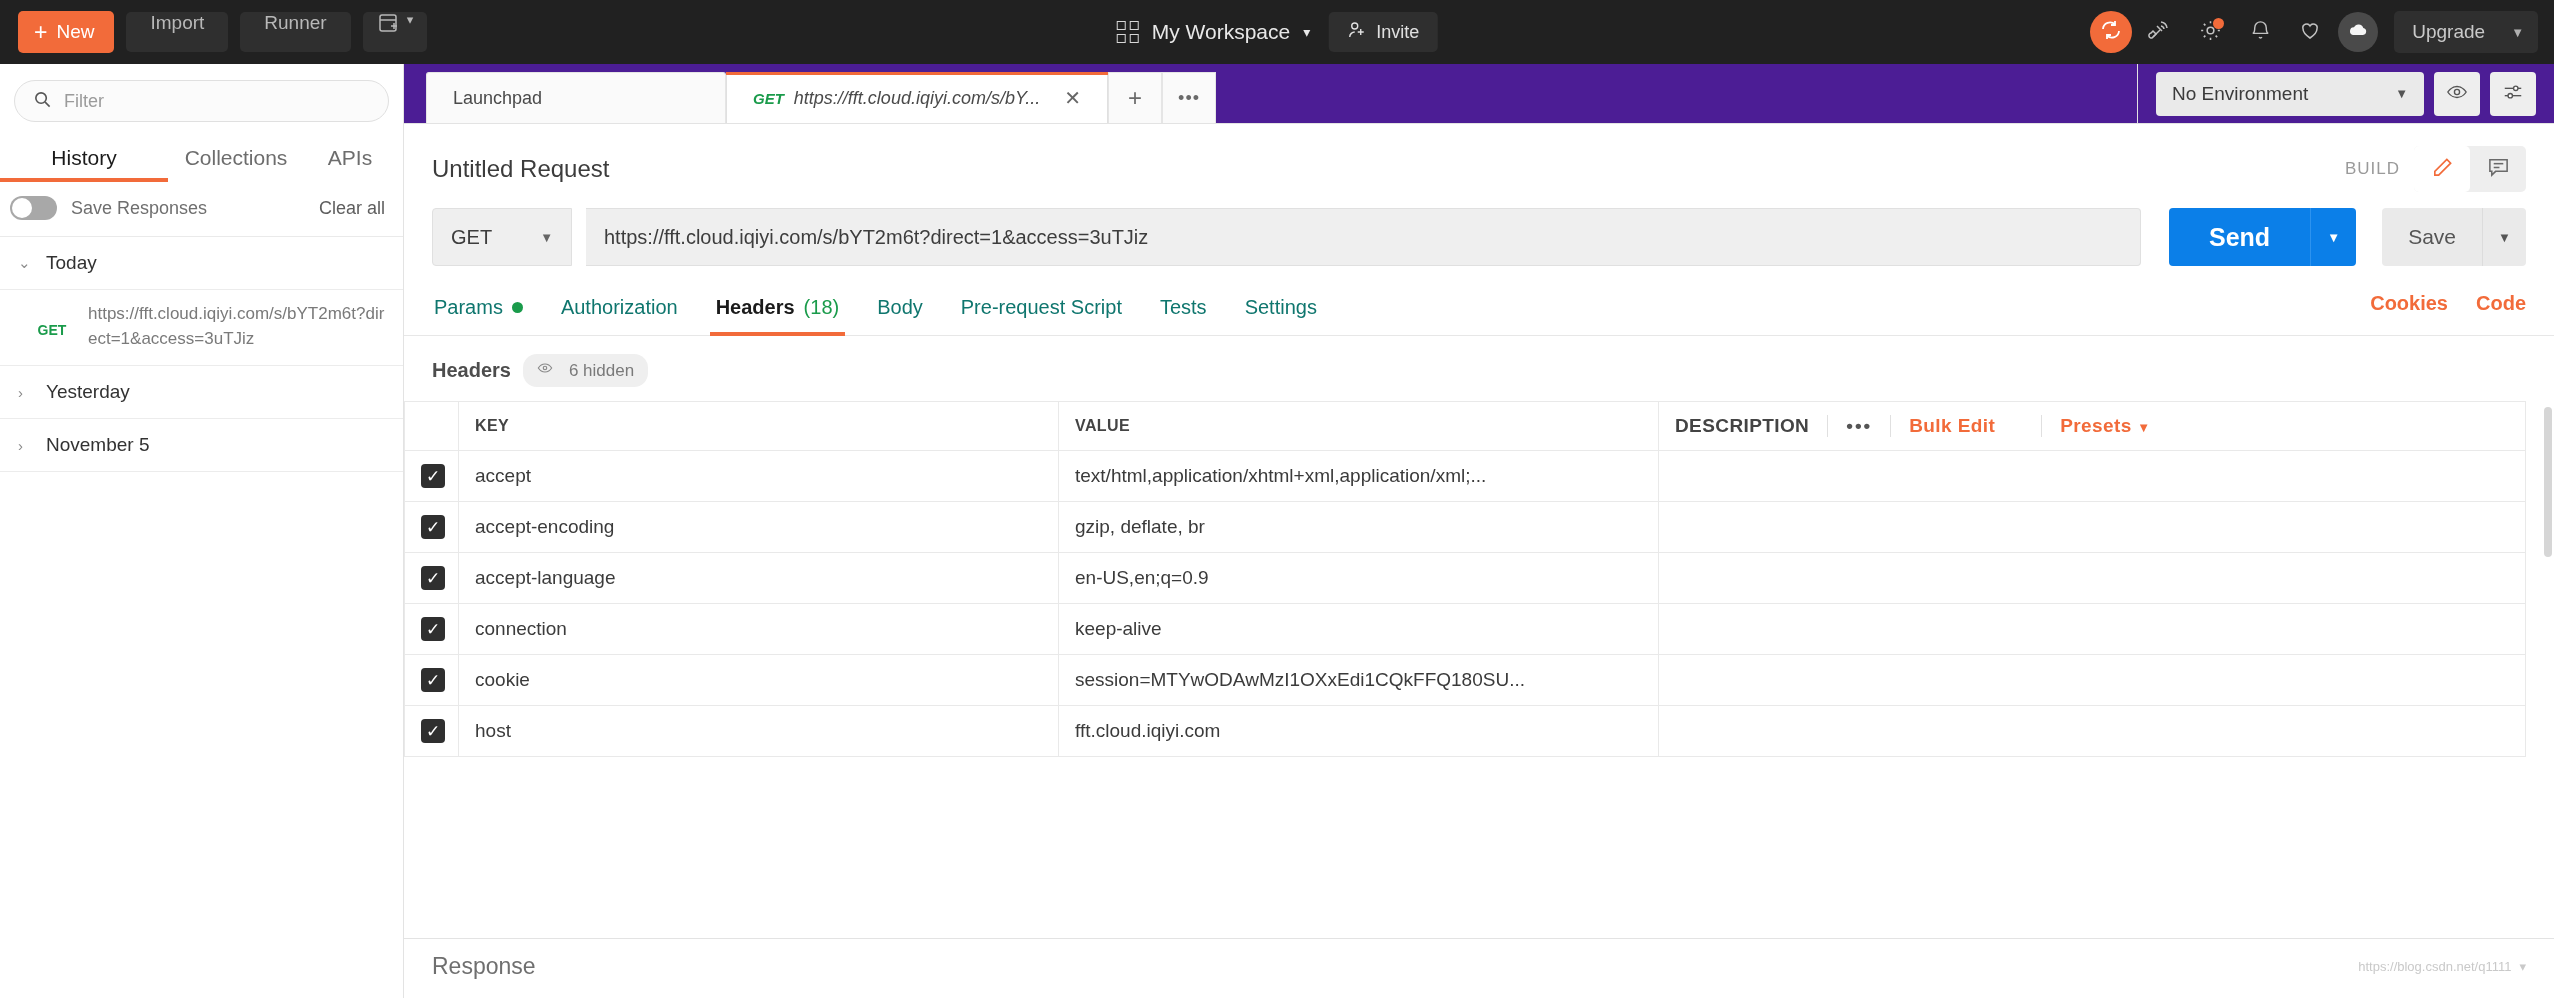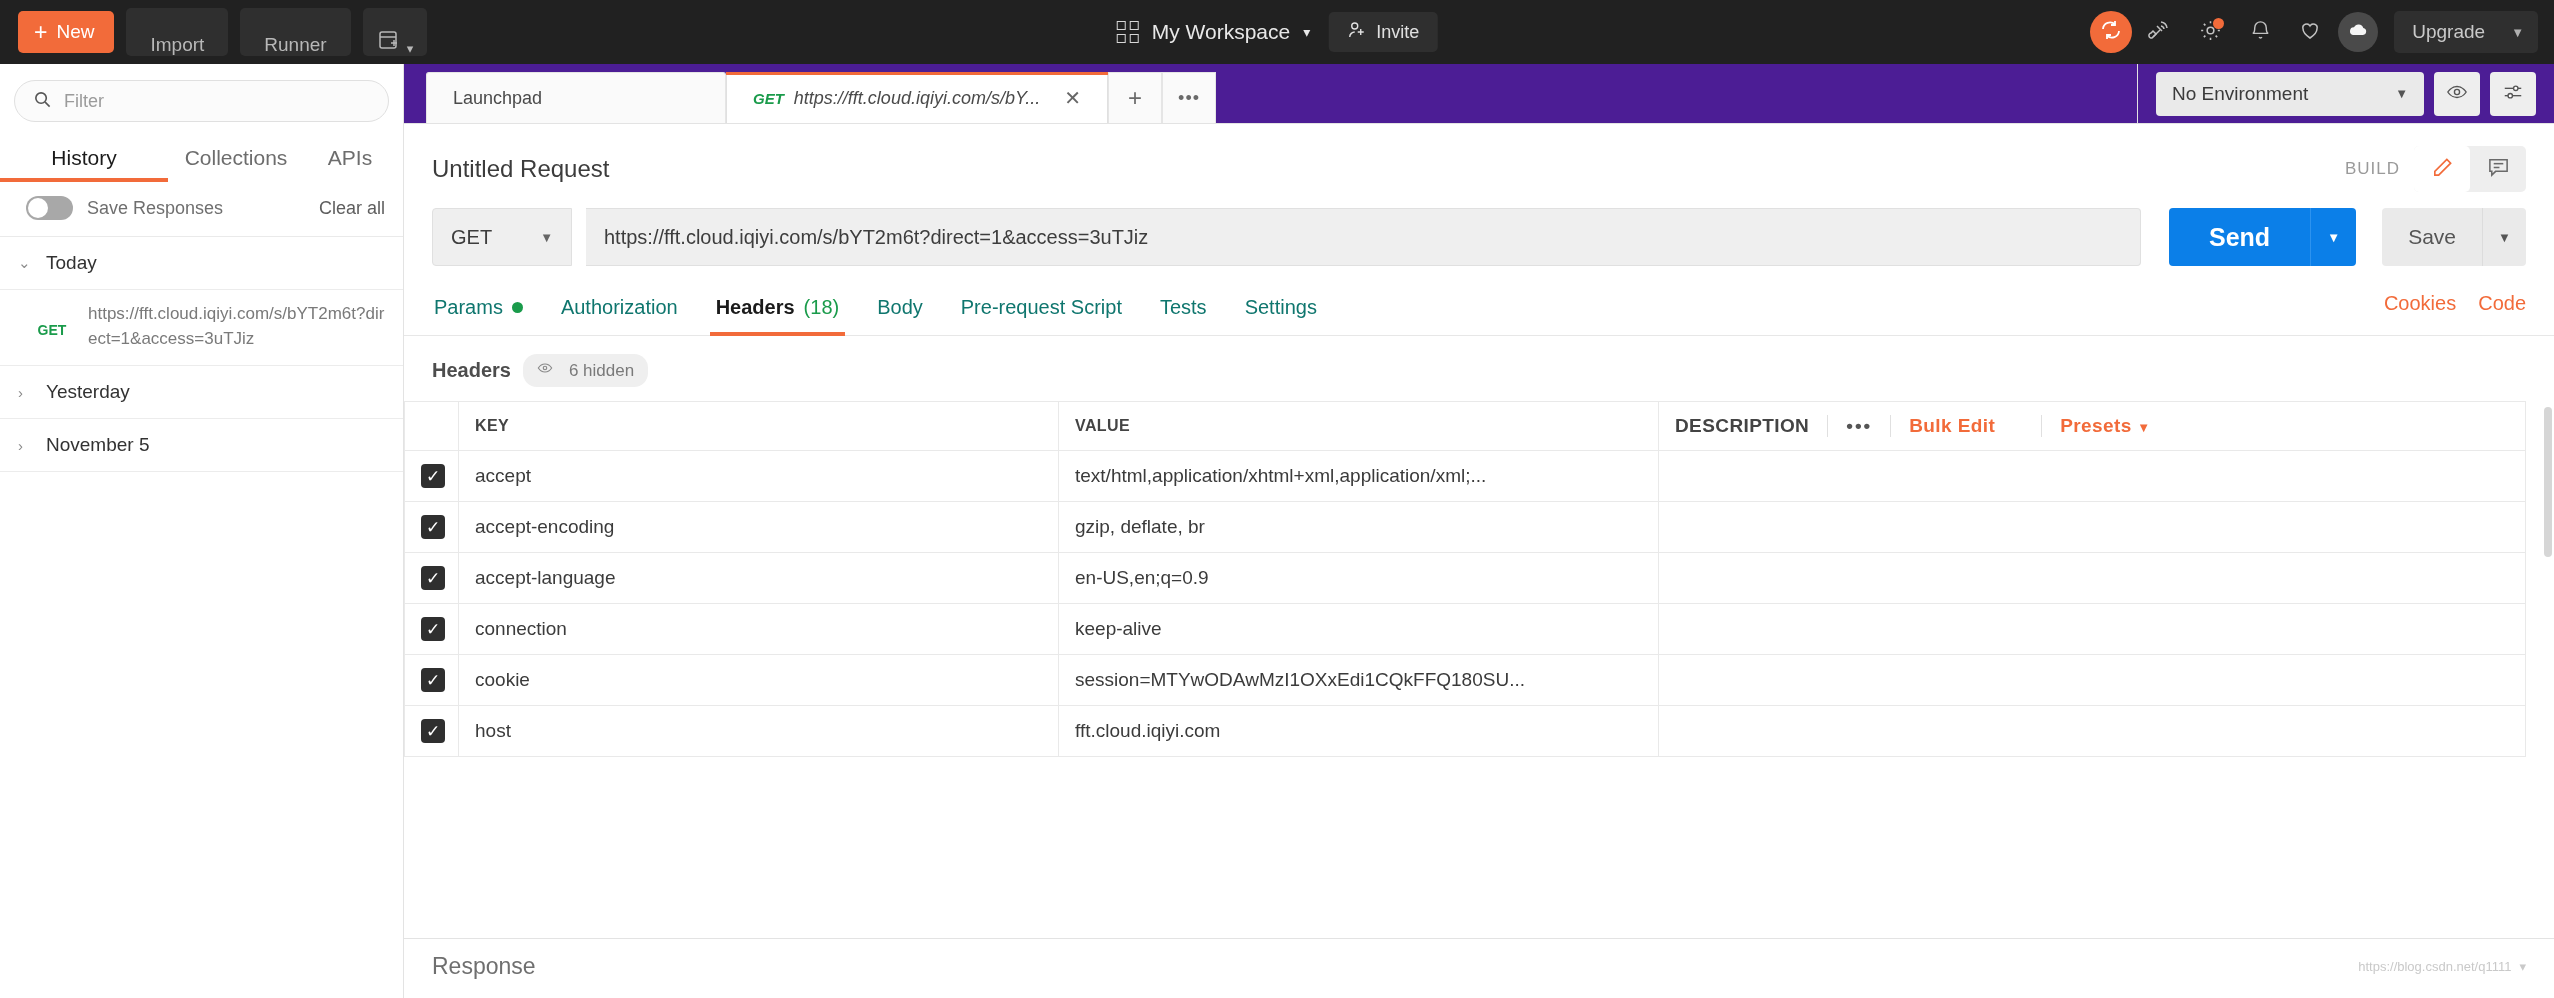--- a/index.html
+++ b/index.html
@@ -16,22 +16,22 @@
     flex: 0 0 64px; position: relative;
   }
   .tb-left { display: flex; align-items: center; gap: 12px; padding-left: 18px; }
   .btn-new {
     background: #f26b3a; color: #fff; border-radius: 5px; height: 42px;
     display: flex; align-items: center; gap: 9px; padding: 0 20px 0 16px;
     font-size: 19px; cursor: pointer;
   }
   .plus-g { font-size: 23px; line-height: 1; font-weight: 400; }
   .tb-btn {
-    background: #2f2f2f; color: #b8b8b8; border-radius: 5px; height: 48px;
-    display: flex; align-items: flex-end; justify-content: center;
+    background: #2f2f2f; color: #b8b8b8; border-radius: 5px; height: 40px;
+    display: flex; align-items: flex-start; justify-content: center;
     padding: 0 24px; font-size: 19px; cursor: pointer;
   }
   .tb-btn.icononly { padding: 0 14px; gap: 8px; }
   .tb-center {
     position: absolute; left: 50%; transform: translateX(-50%);
     display: flex; align-items: center; gap: 18px;
   }
   .ws-sel { display: flex; align-items: center; gap: 13px; color: #e8e8e8; font-size: 21px; cursor: pointer; }
   .grid-ic { display: grid; grid-template-columns: 9px 9px; grid-template-rows: 9px 9px; gap: 4px; }
   .grid-ic i { display: block; border: 1.8px solid #d8d8d8; }
@@ -89,21 +89,21 @@
     text-align: center; position: relative;
   }
   .sb-tab.t0 { width: 168px; }
   .sb-tab.t1 { width: 136px; }
   .sb-tab.t2 { width: 92px; }
   .sb-tab.active { color: #1b1b1b; }
   .sb-tab.active::after {
     content: ""; position: absolute; left: 0; right: 0; bottom: 0; height: 4px; background: #f26b3a;
   }
   .saveresp {
-    display: flex; align-items: center; padding: 14px 18px 16px 26px;
+    display: flex; align-items: center; padding: 14px 18px 16px 10px;
     border-bottom: 1px solid #eaeaea;
   }
   .toggle {
     width: 47px; height: 24px; border-radius: 12px; background: #a8a8a8;
     position: relative; flex: 0 0 47px; cursor: pointer;
   }
   .toggle::after {
     content: ""; position: absolute; top: 2px; left: 2px; width: 20px; height: 20px;
     border-radius: 50%; background: #fff;
   }
@@ -229,21 +229,21 @@
   .rqt {
     font-size: 20px; color: #0f766e; padding: 8px 2px 16px 2px; cursor: pointer;
     position: relative; display: flex; align-items: center; gap: 9px; white-space: nowrap;
   }
   .rqt.active { color: #1b1b1b; font-weight: bold; }
   .rqt.active::after {
     content: ""; position: absolute; left: -4px; right: -4px; bottom: -1px; height: 4px; background: #f26b3a;
   }
   .greendot { width: 11px; height: 11px; border-radius: 50%; background: #1a9b4b; display: inline-block; }
   .cnt { color: #1a9b4b; font-weight: normal; }
-  .reqtabs-right { margin-left: auto; display: flex; gap: 22px; padding-bottom: 16px; }
+  .reqtabs-right { margin-left: auto; display: flex; gap: 28px; padding-bottom: 16px; font-weight: bold; }
   .orange-link { color: #f26b3a; font-size: 20px; cursor: pointer; }
 
   .hdrsec { padding: 18px 28px 14px 28px; display: flex; align-items: center; gap: 12px; }
   .hdrsec .ttl { font-size: 20px; color: #4d4d4d; font-weight: bold; }
   .hidden-pill {
     background: #efefef; border-radius: 14px; padding: 6px 14px; display: flex;
     align-items: center; gap: 16px; font-size: 17px; color: #7a7a7a; cursor: pointer;
   }
 
   .tablewrap { flex: 1 1 auto; overflow: hidden; position: relative; min-height: 0; }

